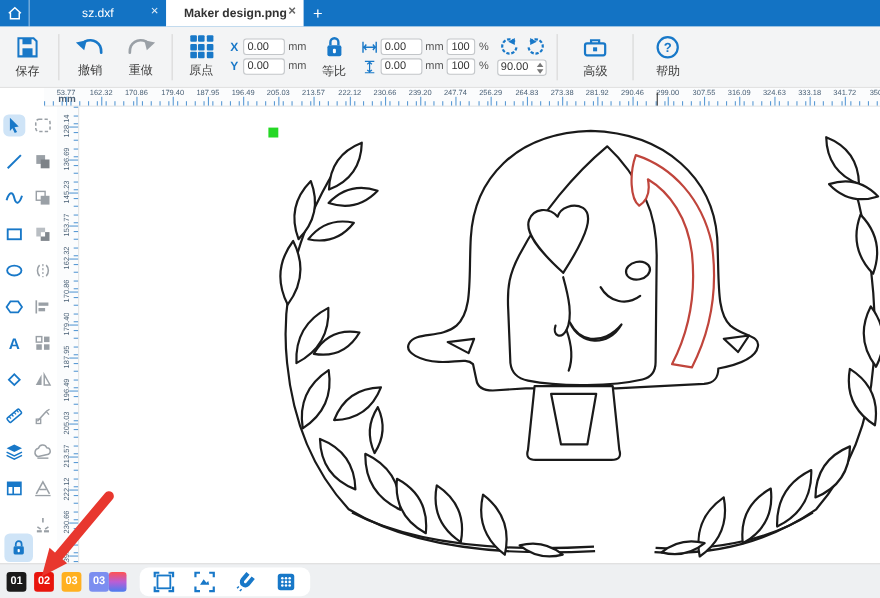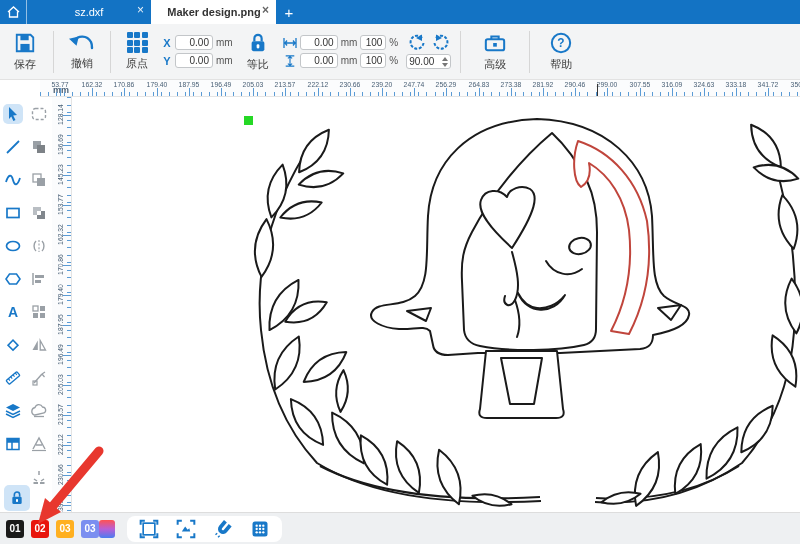--- a/index.html
+++ b/index.html
@@ -16,21 +16,21 @@
   .newtab { width:26px; display:flex; align-items:center; justify-content:center; font-size:15px; }
 
   
   .toolbar { position:absolute; left:0; top:24px; width:800px; height:56px; background:#f3f4f5; border-bottom:1px solid #e2e2e2; display:flex; align-items:center; padding:0 2px; }
   .tool { display:flex; flex-direction:column; align-items:center; justify-content:center; gap:3px; font-size:11px; color:#3c3c3c; min-width:46px; }
   .tool.narrow { min-width:42px; }
   .tsep { width:1px; height:42px; background:#d6d6d6; margin:0 5px; }
   .fieldrows { display:flex; flex-direction:column; gap:3px; margin:0 4px; }
   .frow { display:flex; align-items:center; gap:3px; font-size:10px; color:#555; }
   .frow .axis { color:#1878c8; font-weight:bold; font-size:11px; width:10px; text-align:center; }
-  .frow input { width:38px; height:15px; font-size:10px; border:1px solid #c3c6c9; border-radius:3px; padding:0 3px; color:#333; background:#fff;text-align:right; }
+  .frow input { width:38px; height:15px; font-size:10px; border:1px solid #c3c6c9; border-radius:3px; padding:0 3px; color:#333; background:#fff; }
   .frow input.pct { width:26px; }
   .rotwrap { display:flex; flex-direction:column; align-items:center; gap:2px; margin:0 4px; }
   .rotbtns { display:flex; gap:6px; }
   .rotfield { display:flex; align-items:center; border:1px solid #c3c6c9; border-radius:3px; background:#fff; height:15px; padding:0 2px; }
   .rotfield input { width:32px; border:none; font-size:10px; color:#333; }
   .spin { display:flex; flex-direction:column; gap:2px; margin-left:1px; }
   .spin i { width:0; height:0; border-left:3px solid transparent; border-right:3px solid transparent; }
   .spin .up { border-bottom:4px solid #777; }
   .spin .dn { border-top:4px solid #777; }
   .origin-grid { display:grid; grid-template-columns:repeat(3,6px); grid-template-rows:repeat(3,6px); gap:1.5px; }
@@ -96,20 +96,27 @@
       </svg>
     <span>保存</span>
   </div>
   <div class="tsep"></div>
   <div class="tool">
     <svg width="26" height="20" viewBox="0 0 26 20">
         <path d="M5,8 C9,2 18,2 22,9 C23,11 23,13 23,15" fill="none" stroke="#1878c8" stroke-width="2.4" stroke-linecap="round"></path>
         <path d="M1,4 L6,13 L11,5 Z" fill="#1878c8" transform="rotate(-18 6 8)"></path>
       </svg>
     <span>撤销</span>
+  </div>
+  <div class="tool">
+    <svg width="26" height="20" viewBox="0 0 26 20">
+        <path d="M21,8 C17,2 8,2 4,9 C3,11 3,13 3,15" fill="none" stroke="#9aa0a6" stroke-width="2.4" stroke-linecap="round"></path>
+        <path d="M15,5 L20,13 L25,4 Z" fill="#9aa0a6" transform="rotate(18 20 8)"></path>
+      </svg>
+    <span>重做</span>
   </div>
   <div class="tsep"></div>
   <div class="tool narrow">
     <div class="origin-grid">
         <i></i>
         <i></i>
         <i></i>
         <i></i>
         <i></i>
         <i></i>

